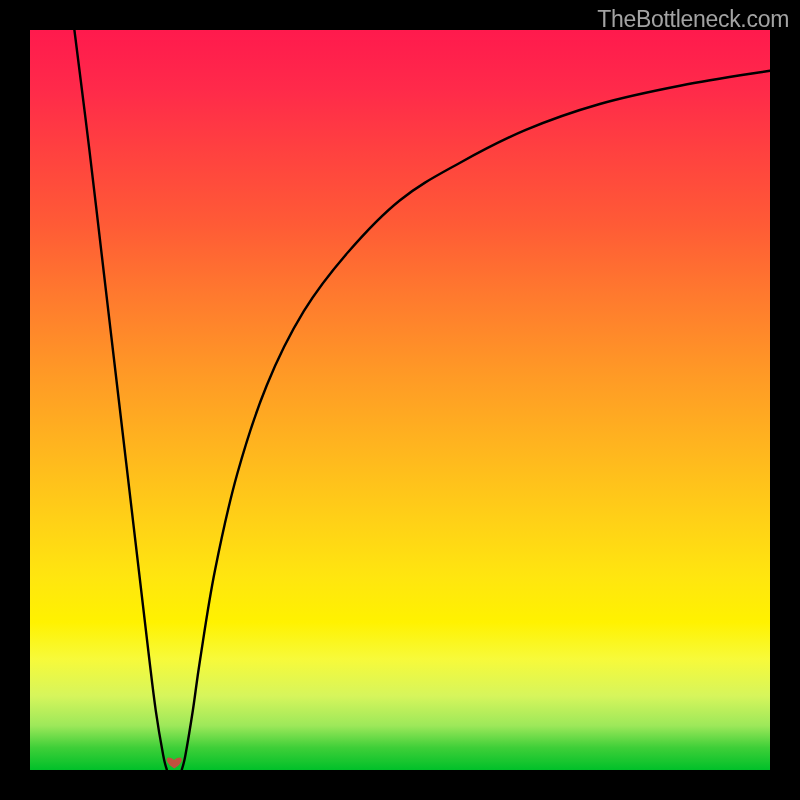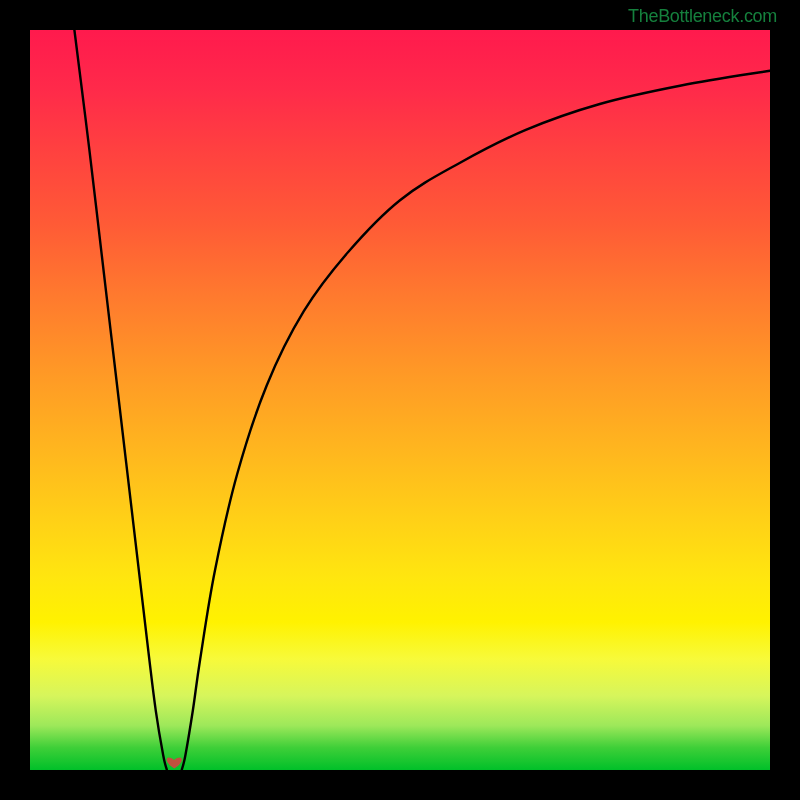--- a/index.html
+++ b/index.html
@@ -38,23 +38,23 @@
       #f7fa3a 85%,
       #d6f55c 90%,
       #9de85a 94%,
       #3ecf38 97%,
       #00c029 100%
     );
   }
   .watermark {
     position: absolute;
     top: 6px;
-    right: 23px;
-    color: #15803d;
-    font-size: 18px;
+    right: 11px;
+    color: #a3a3a3;
+    font-size: 23px;
     font-weight: 500;
     letter-spacing: -0.3px;
     user-select: none;
   }
   svg.curve {
     position: absolute;
     left: 0;
     top: 0;
     width: 740px;
     height: 740px;

